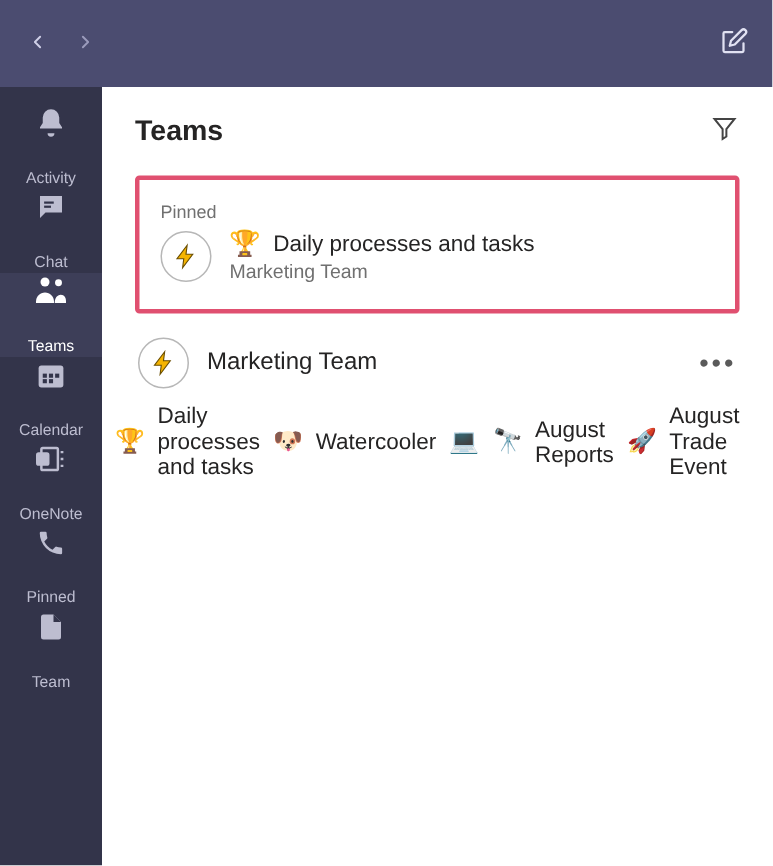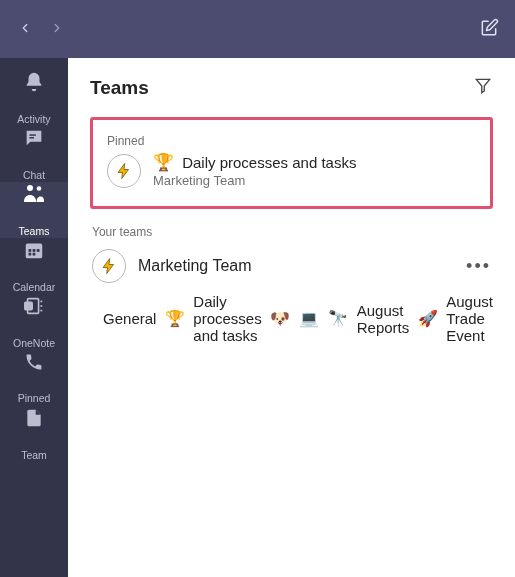--- a/index.html
+++ b/index.html
@@ -232,21 +232,20 @@
           <div class="line1">
             <span class="trophy">🏆</span>
             <span>Daily processes and tasks</span>
           </div>
           <div class="line2">Marketing Team</div>
         </div>
       </div>
     </div>
 
     <div class="your-teams">
-      <div class="section-label">Your teams</div>
 
       <div class="team-header-row">
         <div class="lightning">
           <svg width="18" height="22" viewBox="0 0 24 24" fill="#f5b400" stroke="#6a4e00" stroke-width="1">
               <path d="M13 2 4 14h6l-1 8 9-12h-6l1-8z"></path>
             </svg>
         </div>
         <div class="team-name">Marketing Team</div>
         <div class="more">•••</div>
       </div>
@@ -255,20 +254,21 @@
         <div class="channel-item">
           <span class="channel-icon"></span>
           <span>General</span>
         </div>
         <div class="channel-item">
           <span class="channel-icon">🏆</span>
           <span>Daily processes and tasks</span>
         </div>
         <div class="channel-item">
           <span class="channel-icon">🐶</span>
+          <span>Watercooler</span>
         </div>
         <div class="channel-item">
           <span class="channel-icon">💻</span>
         </div>
         <div class="channel-item">
           <span class="channel-icon">🔭</span>
           <span>August Reports</span>
         </div>
         <div class="channel-item">
           <span class="channel-icon">🚀</span>

